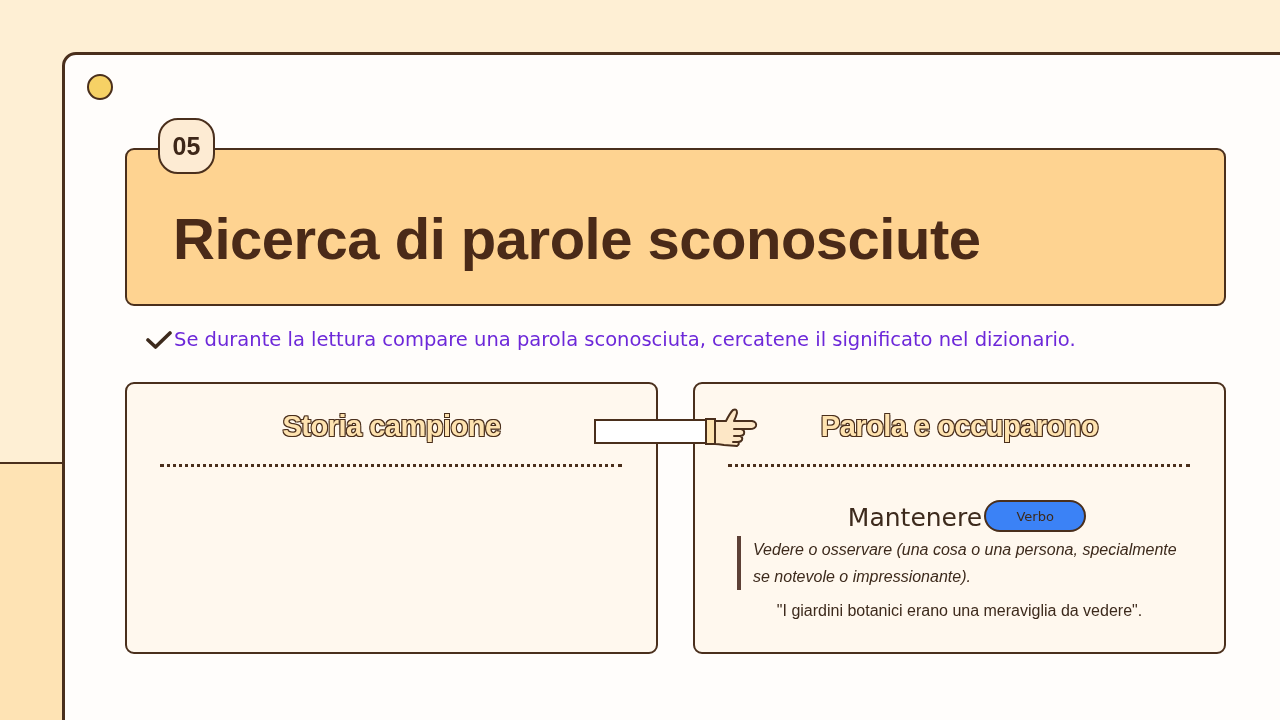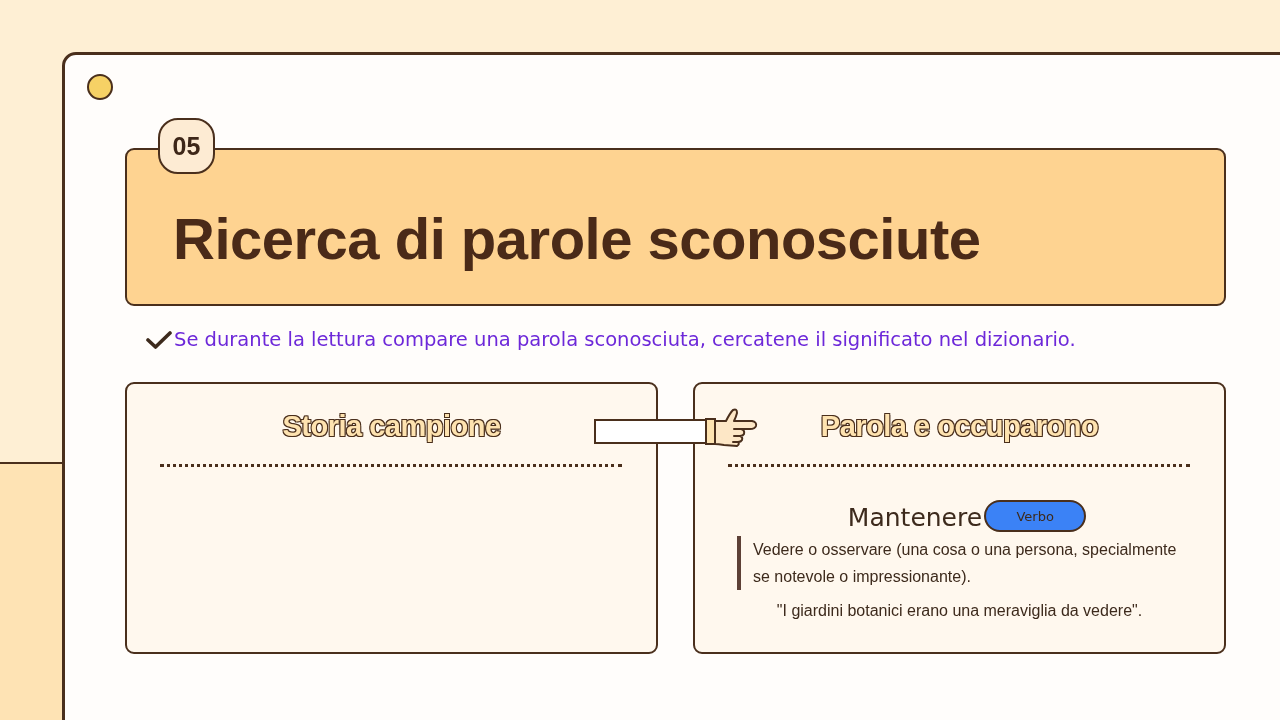--- a/index.html
+++ b/index.html
@@ -99,21 +99,21 @@
     border-radius: 16px;
     background: #3b82f6;
     display: flex; align-items: center; justify-content: center;
     font-family: "DejaVu Sans", sans-serif; font-size: 13px; color: #3d2a1c;
   }
   .definition {
     position: absolute; left: 42px; top: 152px; width: 460px;
     border-left: 4px solid #5d4036;
     padding-left: 12px;
     font-family: "Liberation Sans", sans-serif;
-    font-size: 16px; line-height: 27px; color: #3d2a1c;
+    font-size: 16px; line-height: 27px; color: #3d2a1c; font-style: italic;
   }
   .example {
     position: absolute; left: 0; right: 0; top: 218px; text-align: center;
     font-family: "Liberation Sans", sans-serif;
     font-size: 16px; color: #3d2a1c;
   }
   .connector-bar {
     position: absolute; left: 594px; top: 419px; width: 114px; height: 25px;
     background: #ffffff;
     border: 2px solid #4a2f1c;

